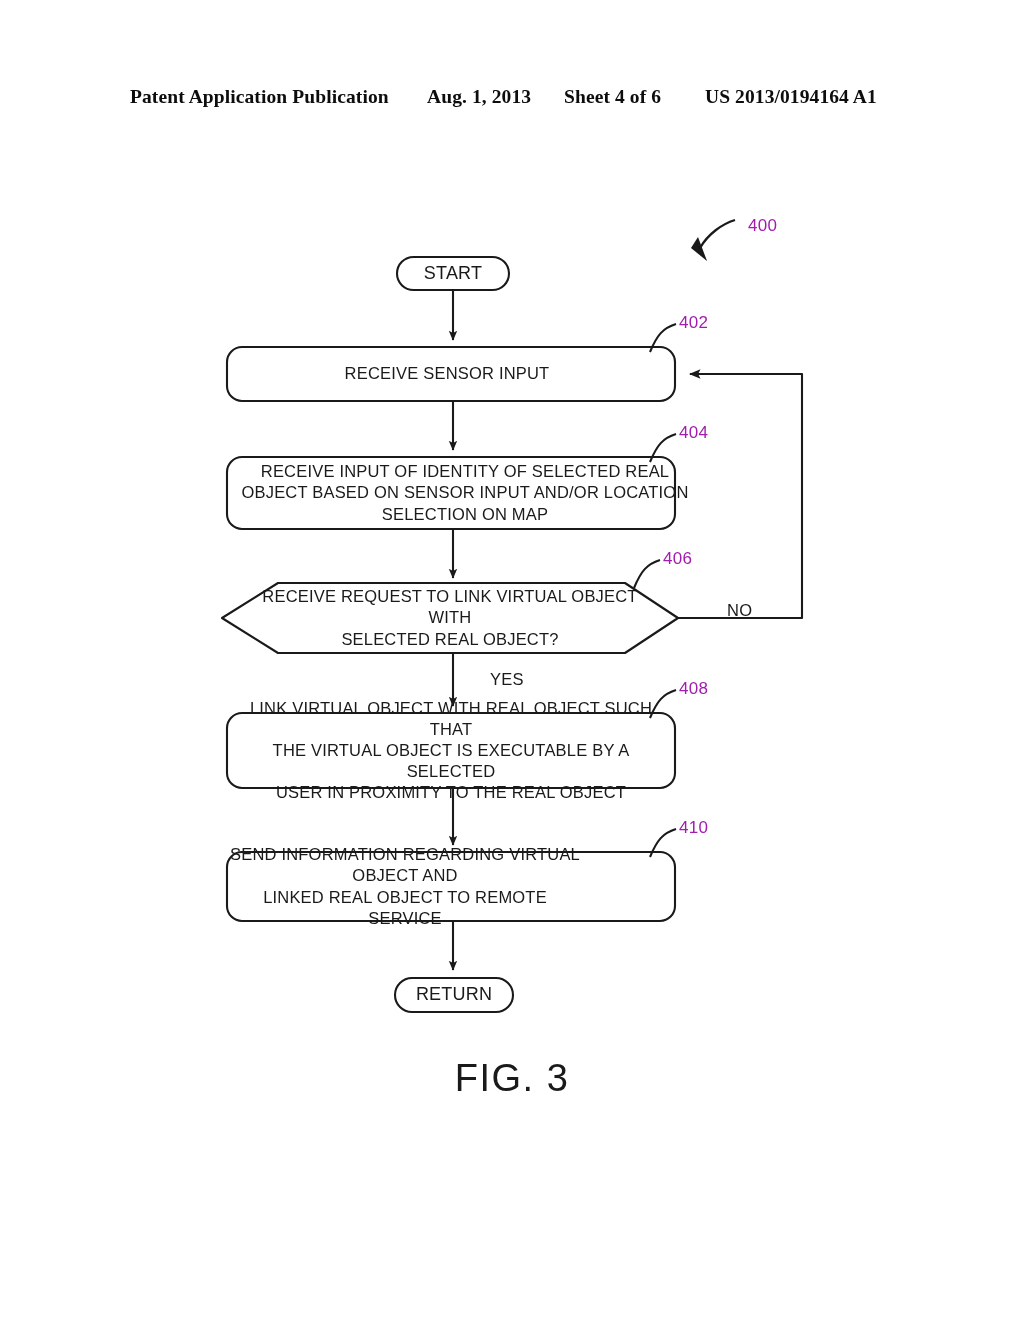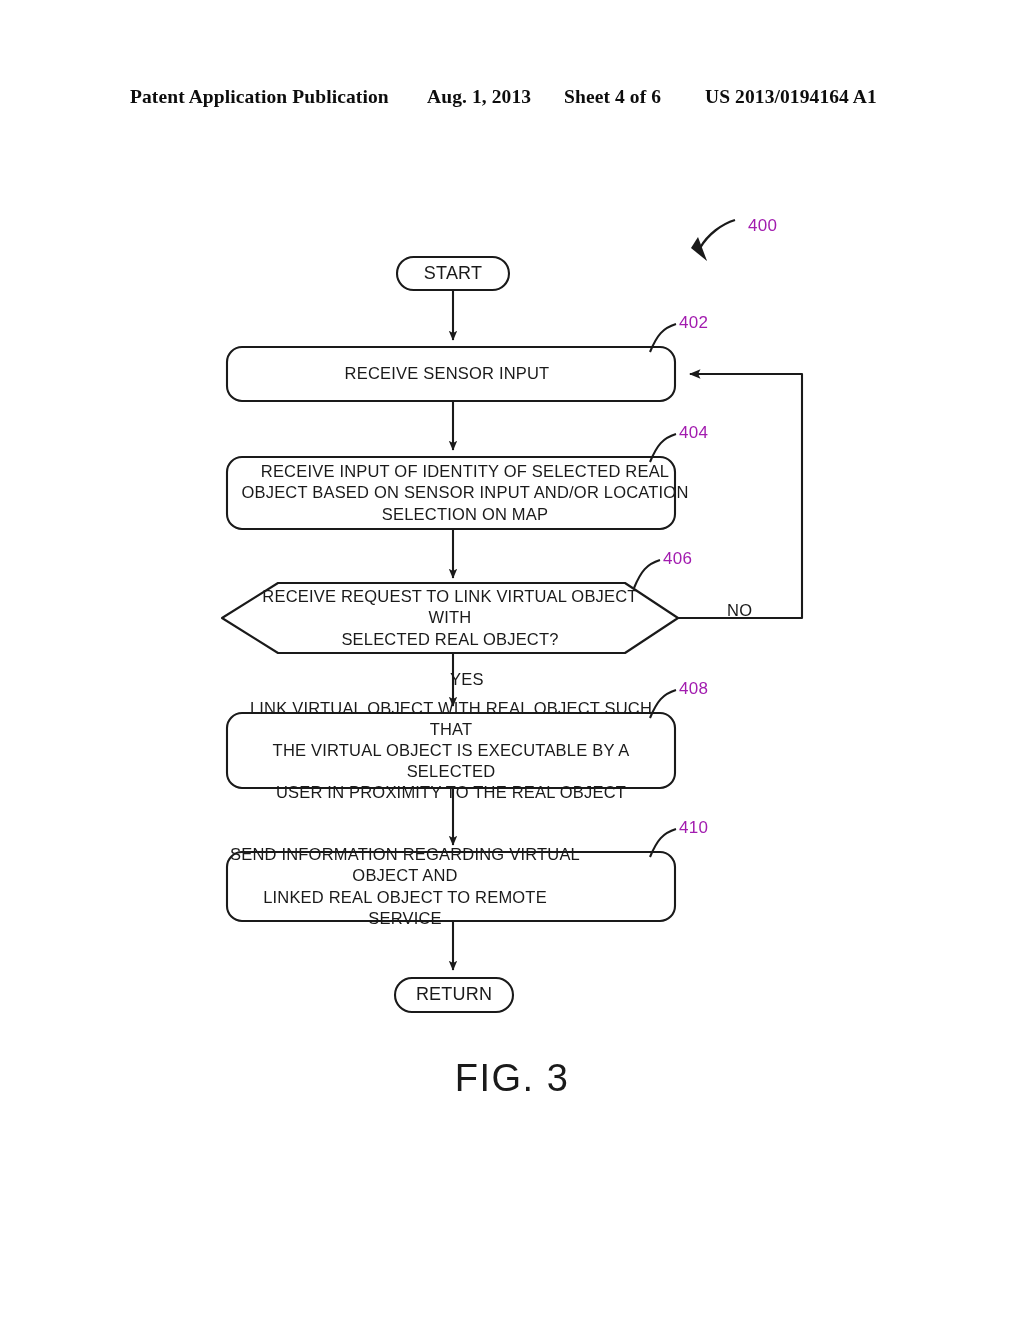--- a/index.html
+++ b/index.html
@@ -170,16 +170,16 @@
 
 <div class="node-label terminal-label" style="left:395px; top:978px; width:118px; height:34px;">RETURN</div>
 
 <div class="ref-num" style="left:748px; top:216px;">400</div>
 <div class="ref-num" style="left:679px; top:313px;">402</div>
 <div class="ref-num" style="left:679px; top:423px;">404</div>
 <div class="ref-num" style="left:663px; top:549px;">406</div>
 <div class="ref-num" style="left:679px; top:679px;">408</div>
 <div class="ref-num" style="left:679px; top:818px;">410</div>
 
-<div class="branch-label" style="left:450px; top:670px;">YES</div>
+<div class="branch-label" style="left:490px; top:670px;">YES</div>
 <div class="branch-label" style="left:708px; top:601px;margin-left:19px;">NO</div>
 
 <div class="fig-caption">FIG. 3</div>
 
 </body></html>

